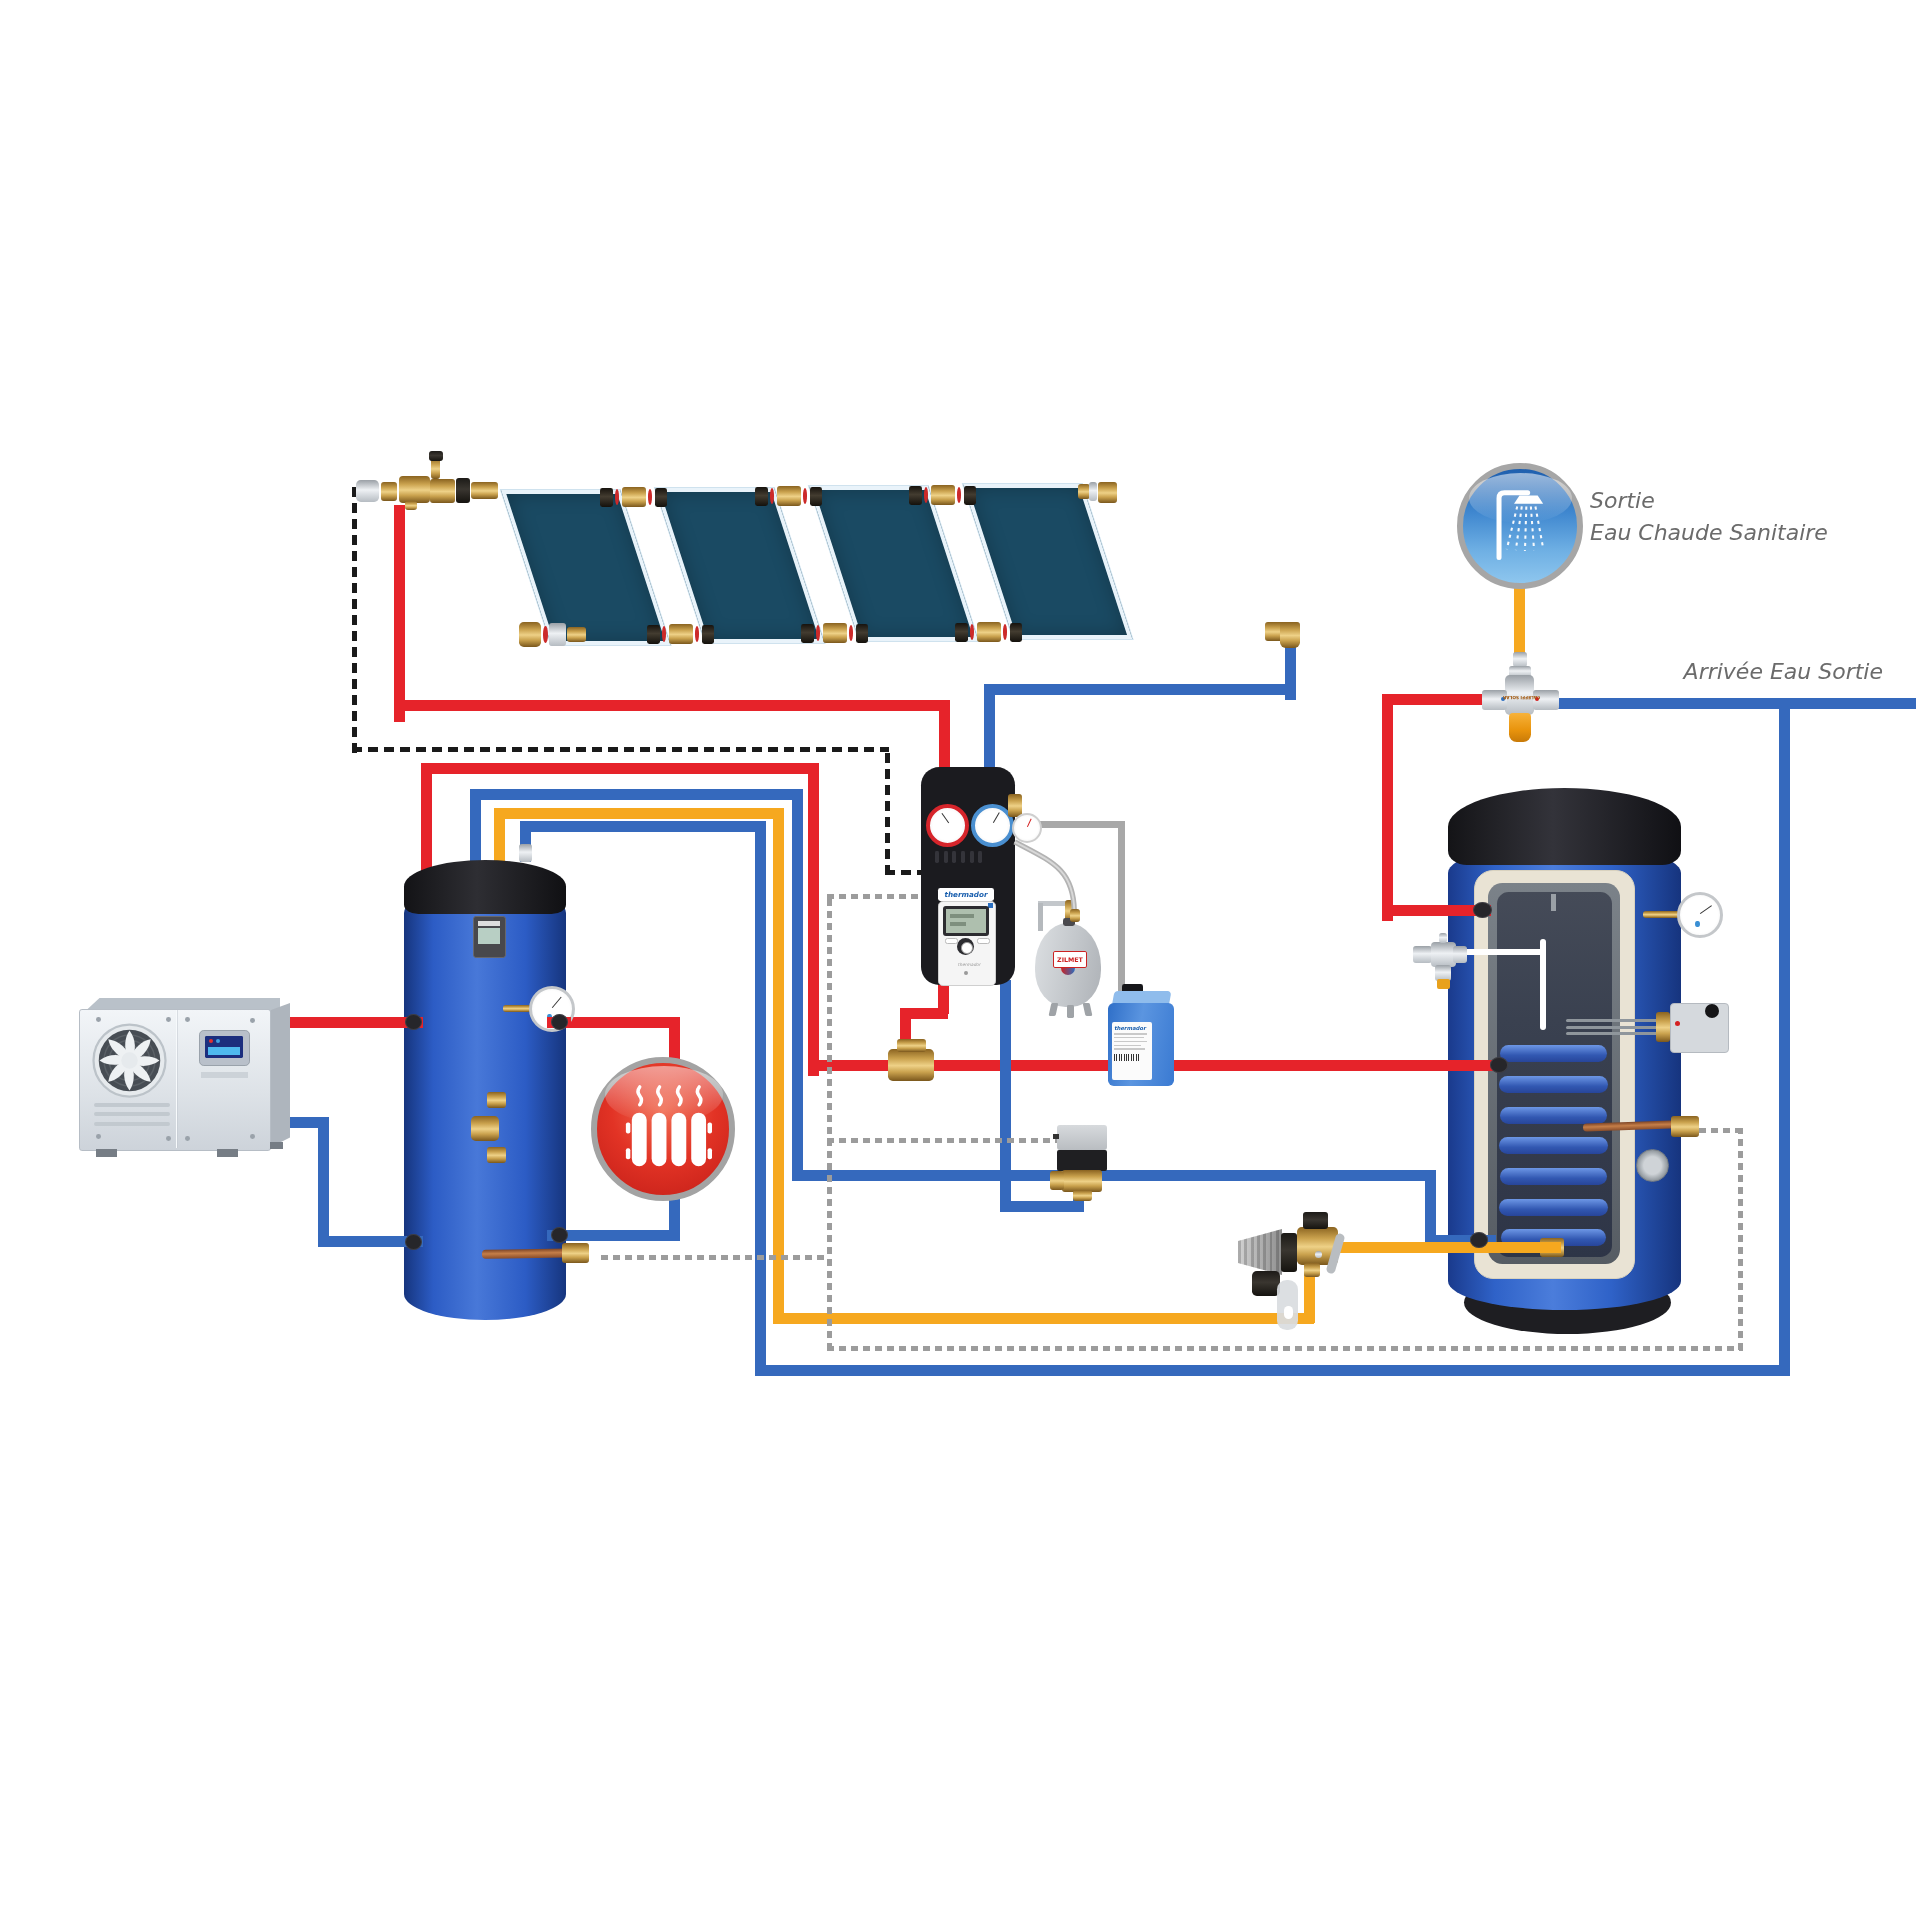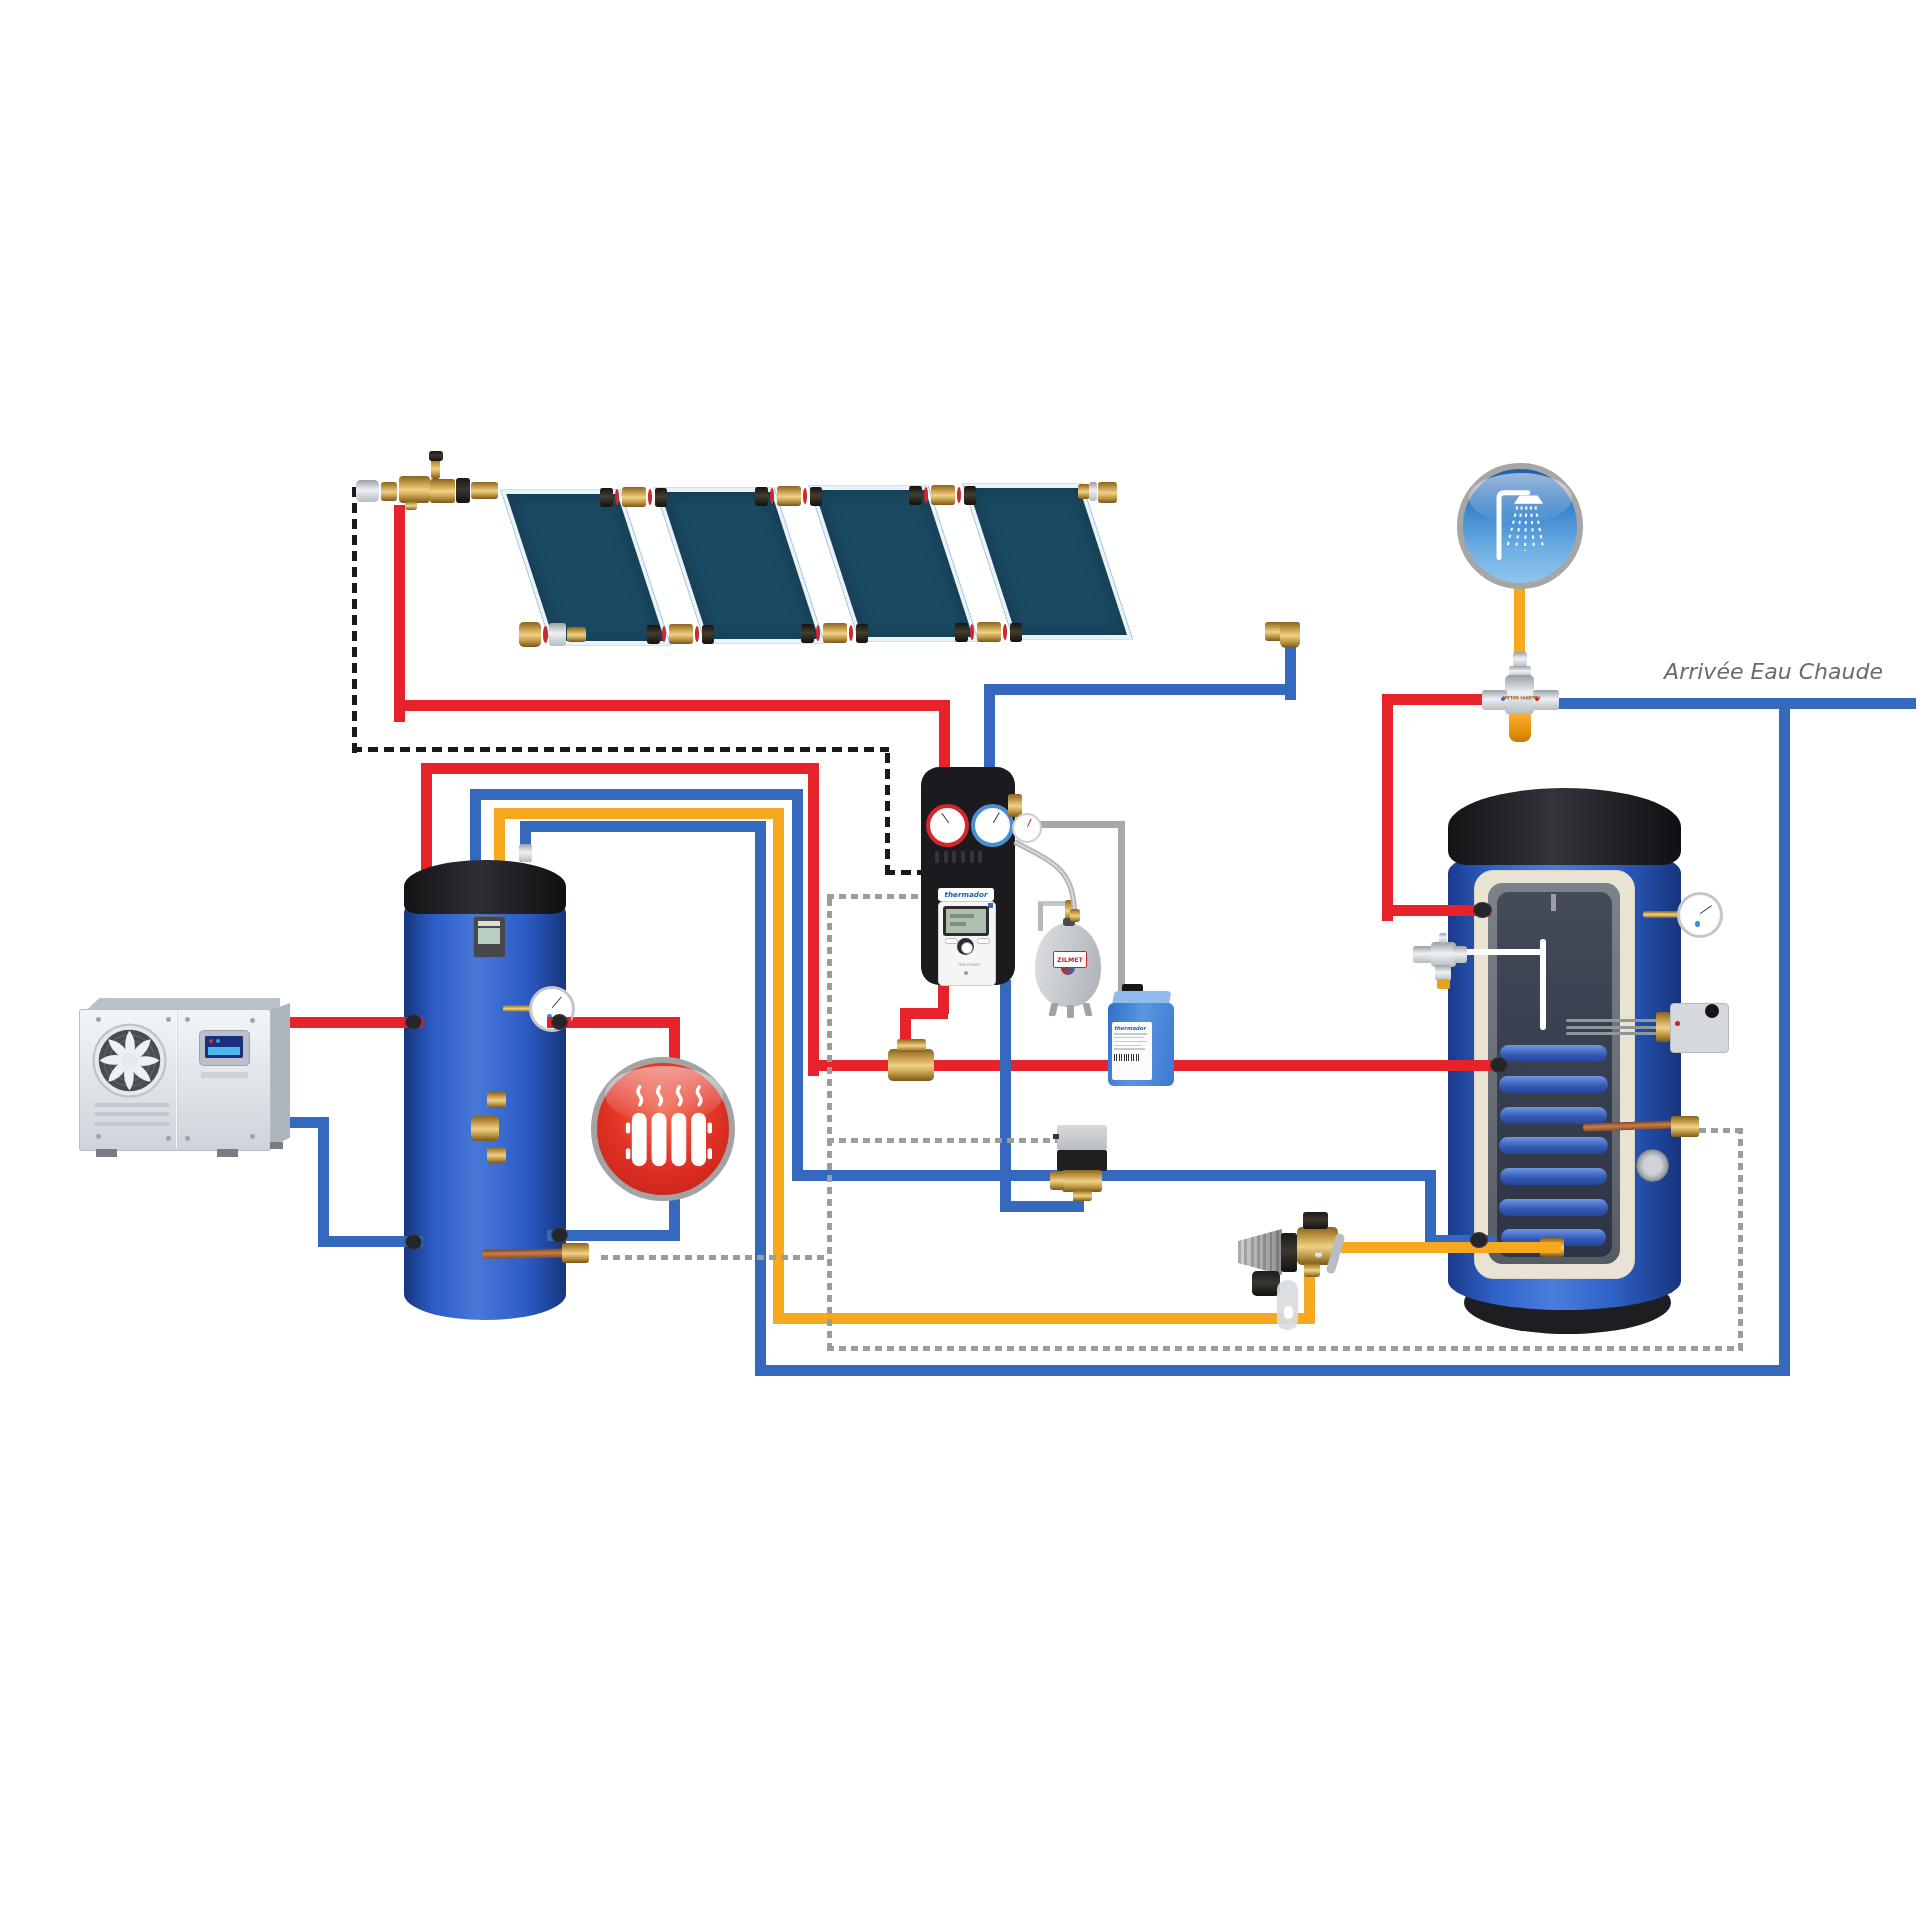--- a/index.html
+++ b/index.html
@@ -500,21 +500,25 @@
       <div class="mv chrome" style="left:1509px;top:666px;width:22px;height:10.6px;"></div>
       <div class="mv chrome" style="left:1505px;top:675px;width:29px;height:40px;border-radius:4.8px;"></div>
       <div class="mv chrome" style="left:1482px;top:690px;width:25px;height:20px;"></div>
       <div class="mv chrome" style="left:1533px;top:690px;width:26px;height:20px;"></div>
       <div class="mv" style="left:1501px;top:697px;width:3.9px;height:3.9px;background:#2b6fc0;border-radius:50%;"></div>
       <div class="mv" style="left:1535px;top:697px;width:3.9px;height:3.9px;background:#d42020;border-radius:50%;"></div>
       <div class="mv" id="mv-text">CALEFFI SOLAR</div>
       <div class="mv" id="mv-knob"></div>
     </div>
 
-    <div class="lbl" id="lbl-arrivee">Arrivée Eau Chaude</div>
+    <div class="lbl" id="lbl-sortie">
+      <div>Sortie</div>
+      <div>Eau Chaude Sanitaire</div>
+    </div>
+    <div class="lbl" id="lbl-arrivee">Arrivée Eau Sortie</div>
 
   <div class="fitting" style="left: 600px; top: 487px;">
         <span class="f-nut"></span>
         <span class="f-ring"></span>
         <span class="f-union"></span>
         <span class="f-ring"></span>
         <span class="f-nut"></span>
       </div>
       <div class="fitting" style="left: 755px; top: 486px;">
         <span class="f-nut"></span>

